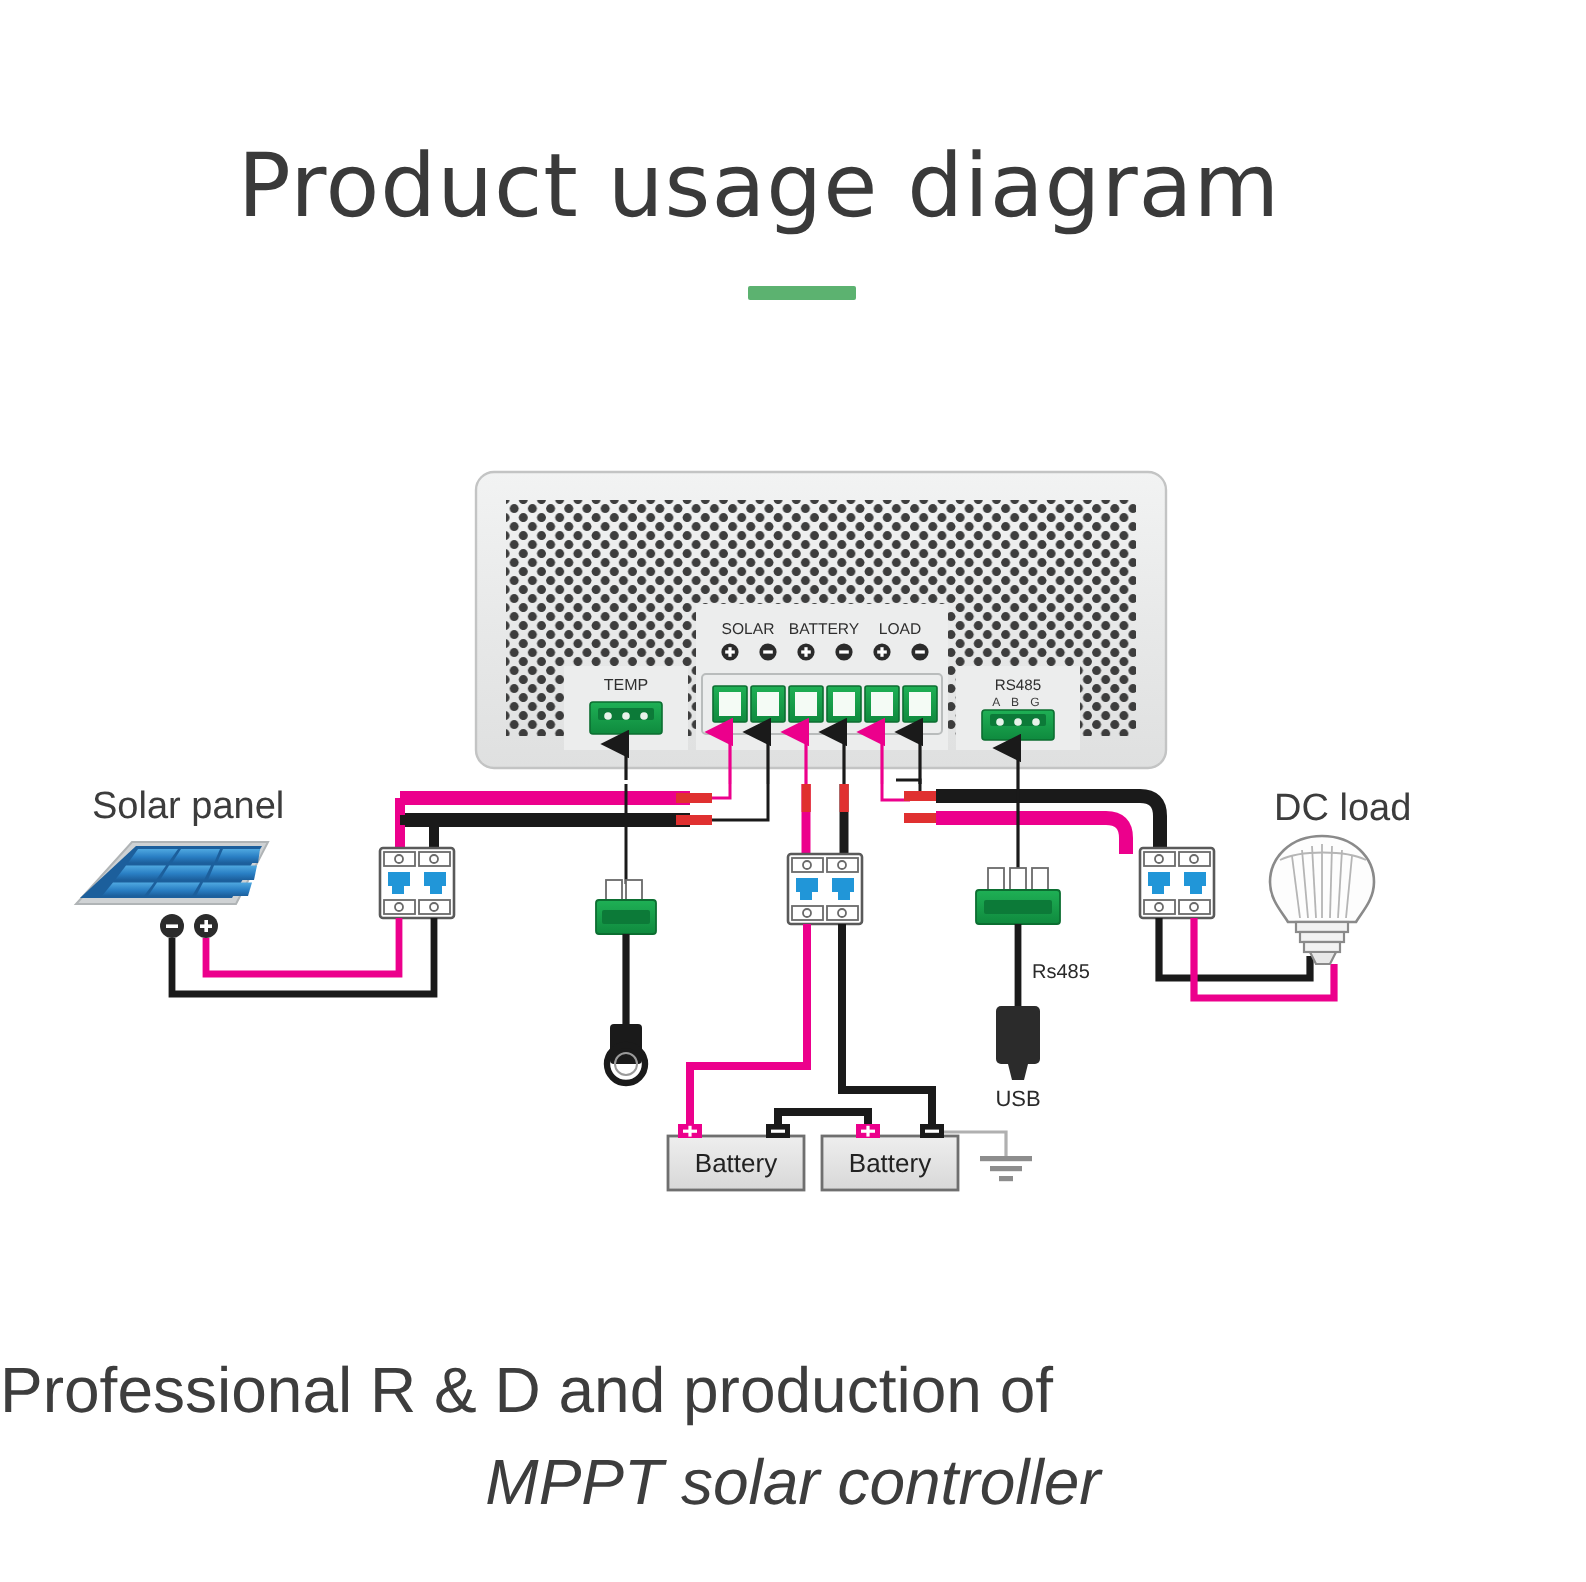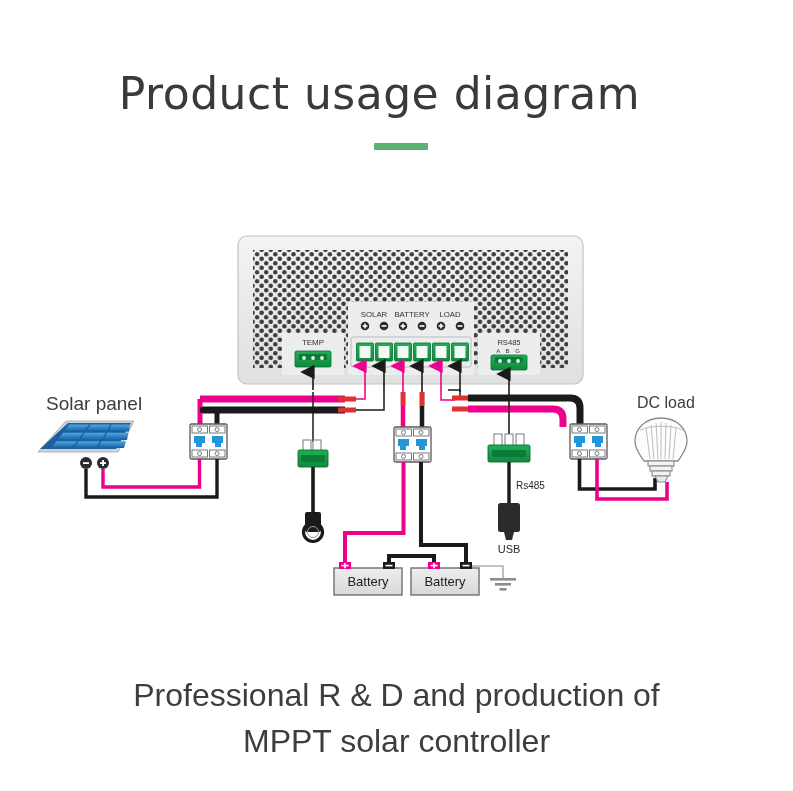--- a/index.html
+++ b/index.html
@@ -15,25 +15,25 @@
     font-family:"DejaVu Sans",sans-serif;
   }
   .title-underline{
     position:absolute;left:374px;top:143px;width:54px;height:7px;
     background:#5cb270;border-radius:1px;
   }
   .footer{
     position:absolute;left:0;top:672px;width:793px;
     font-size:32px;color:#3d3d3d;line-height:46px;font-weight:400;
   }
-  .footer .l1{display:block;text-align:center;padding-left:0px;}
-  .footer .l2{display:block;text-align:center;}
+  .footer .l1{display:block;text-align:left;padding-left:0px;}
+  .footer .l2{display:block;text-align:center;font-style:italic;}
   .lbl{position:absolute;color:#3c3c3c;white-space:nowrap;text-align:right;}
   .lbl-solar{left:46px;top:393px;font-size:19px;}
-  .lbl-dcload{left:637px;top:394px;font-size:16px;}
+  .lbl-dcload{left:637px;top:394px;font-size:19px;}
   svg{position:absolute;left:0;top:0;}
 </style>
 </head>
 <body>
 
 <div id="stage">
 
   <div class="title">Product usage diagram</div>
   <div class="title-underline"></div>
 

